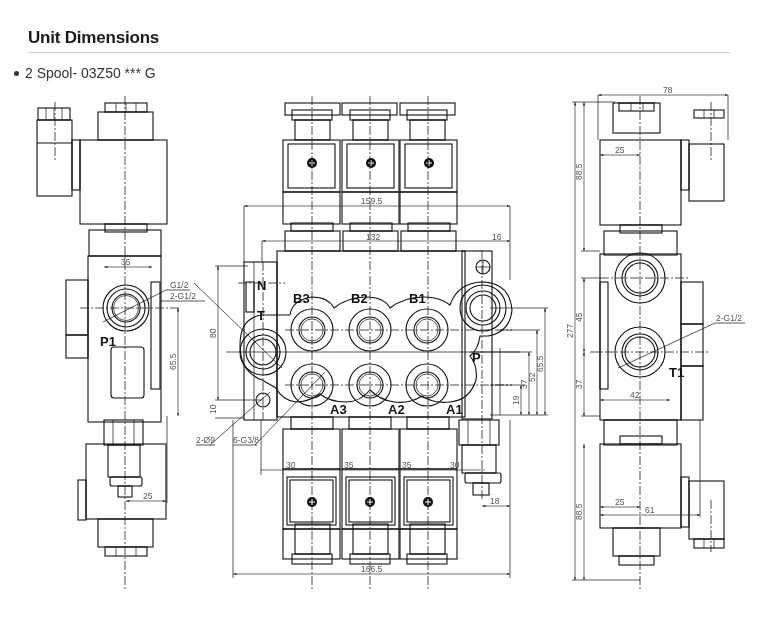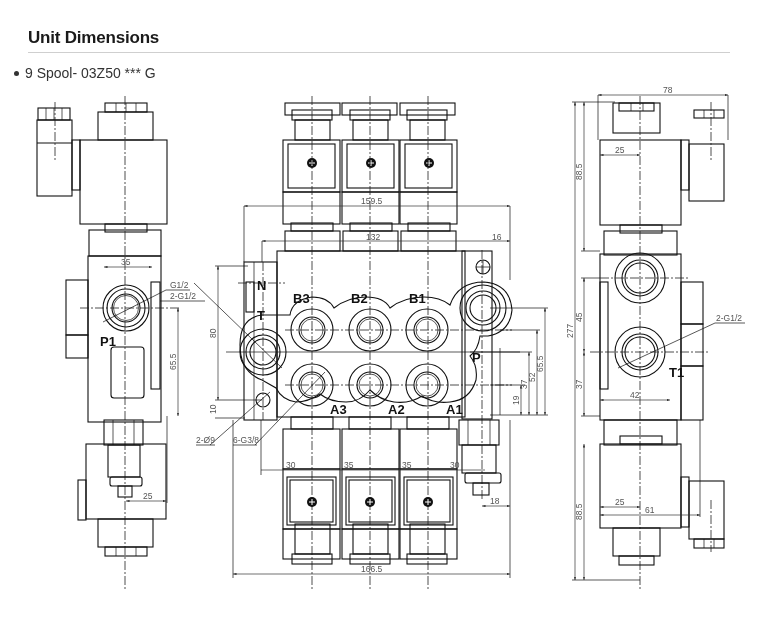--- a/index.html
+++ b/index.html
@@ -17,21 +17,21 @@
   .dt{font-family:"Liberation Sans",sans-serif;font-size:8.5px;fill:#555;}
   .pl{font-family:"Liberation Sans",sans-serif;font-size:13px;font-weight:bold;fill:#111;}
   .pl2{font-family:"Liberation Sans",sans-serif;font-size:13px;font-weight:bold;fill:#111;}
 </style>
 </head>
 <body>
 
 <div class="hdr">
   <div class="hdr-title">Unit Dimensions</div>
 </div>
-<div class="sub"><span class="dot"></span><span>9 Spool- 03Z50 *** G</span></div>
+<div class="sub"><span class="dot"></span><span>2 Spool- 03Z50 *** G</span></div>
 
 <svg width="757" height="627" viewBox="0 0 757 627">
   <defs>
     <marker id="ar" markerWidth="6" markerHeight="6" refX="5" refY="3" orient="auto-start-reverse">
         <path d="M0,1.5 L5,3 L0,4.5 Z" fill="#222"></path>
       </marker>
   </defs>
 
   <g>
 

